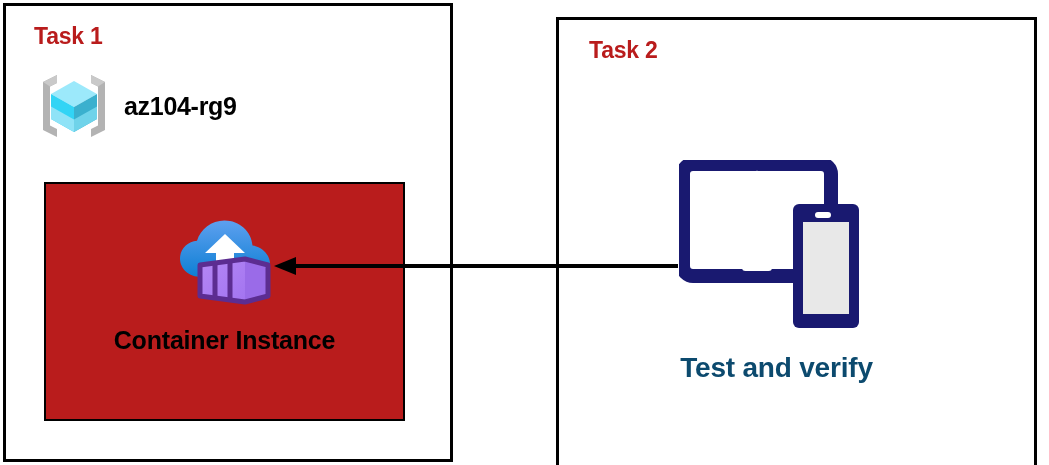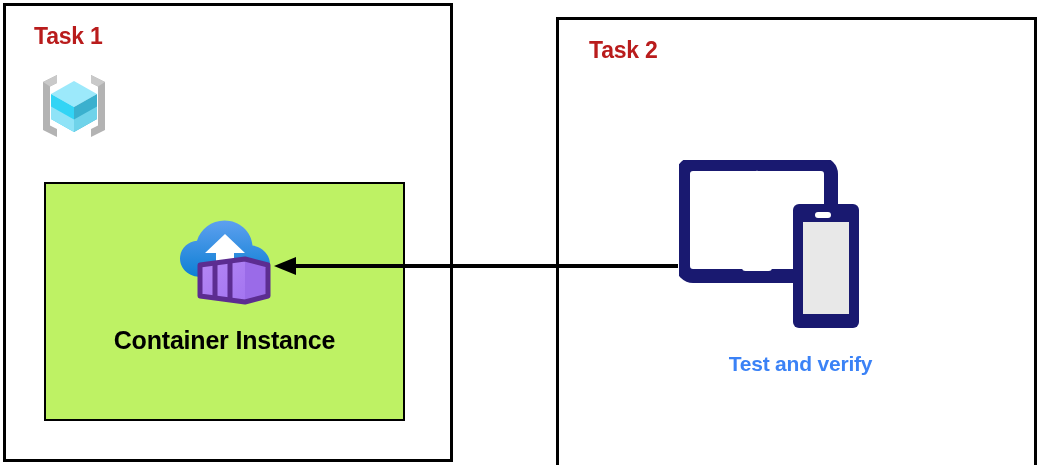--- a/index.html
+++ b/index.html
@@ -77,21 +77,21 @@
   }
 
   
   #container-box {
     position: absolute;
     box-sizing: border-box;
     left: 38px;
     top: 176px;
     width: 361px;
     height: 239px;
-    background: #bef264;
+    background: #b91c1c;
     border: 2px solid #000000;
   }
   #container-icon {
     position: absolute;
     left: 50%;
     top: 22px;
     transform: translateX(-50%);
     width: 100px;
     height: 100px;
     display: block;
@@ -112,27 +112,27 @@
   #devices-icon {
     position: absolute;
     left: 679px;
     top: 160px;
     width: 196px;
     height: 176px;
     display: block;
   }
   #devices-label {
     position: absolute;
-    left: 560px;
+    left: 536px;
     top: 352px;
     width: 481px;
     text-align: center;
-    font-size: 21px;
-    font-weight: bold;
-    color: #3b82f6;
+    font-size: 28px;
+    font-weight: bold;
+    color: #0c4a6e;
     letter-spacing: -0.2px;
   }
 
   
   #connector-arrow {
     position: absolute;
     left: 272px;
     top: 252px;
     width: 410px;
     height: 28px;
@@ -163,20 +163,21 @@
 
         <path d="M15 26 L38 39 L38 64 L15 51 Z" fill="#32D4F5"></path>
 
         <path d="M61 26 L61 51 L38 64 L38 39 Z" fill="#3AB0CE"></path>
 
         <path d="M15 38.5 L38 51.5 L38 64 L15 51 Z" fill="#8FE3F7"></path>
 
         <path d="M61 38.5 L61 51 L38 64 L38 51.5 Z" fill="#6FD3EA"></path>
       </svg>
 
+      <div class="rg-label">az104-rg9</div>
     </div>
 
     <div id="container-box">
 
       <svg id="container-icon" viewBox="0 0 100 100">
         <defs>
           <linearGradient id="cloudGrad" x1="0" y1="0" x2="0" y2="1">
             <stop offset="0" stop-color="#5EA0EF"></stop>
             <stop offset="1" stop-color="#0D7FD4"></stop>
           </linearGradient>

